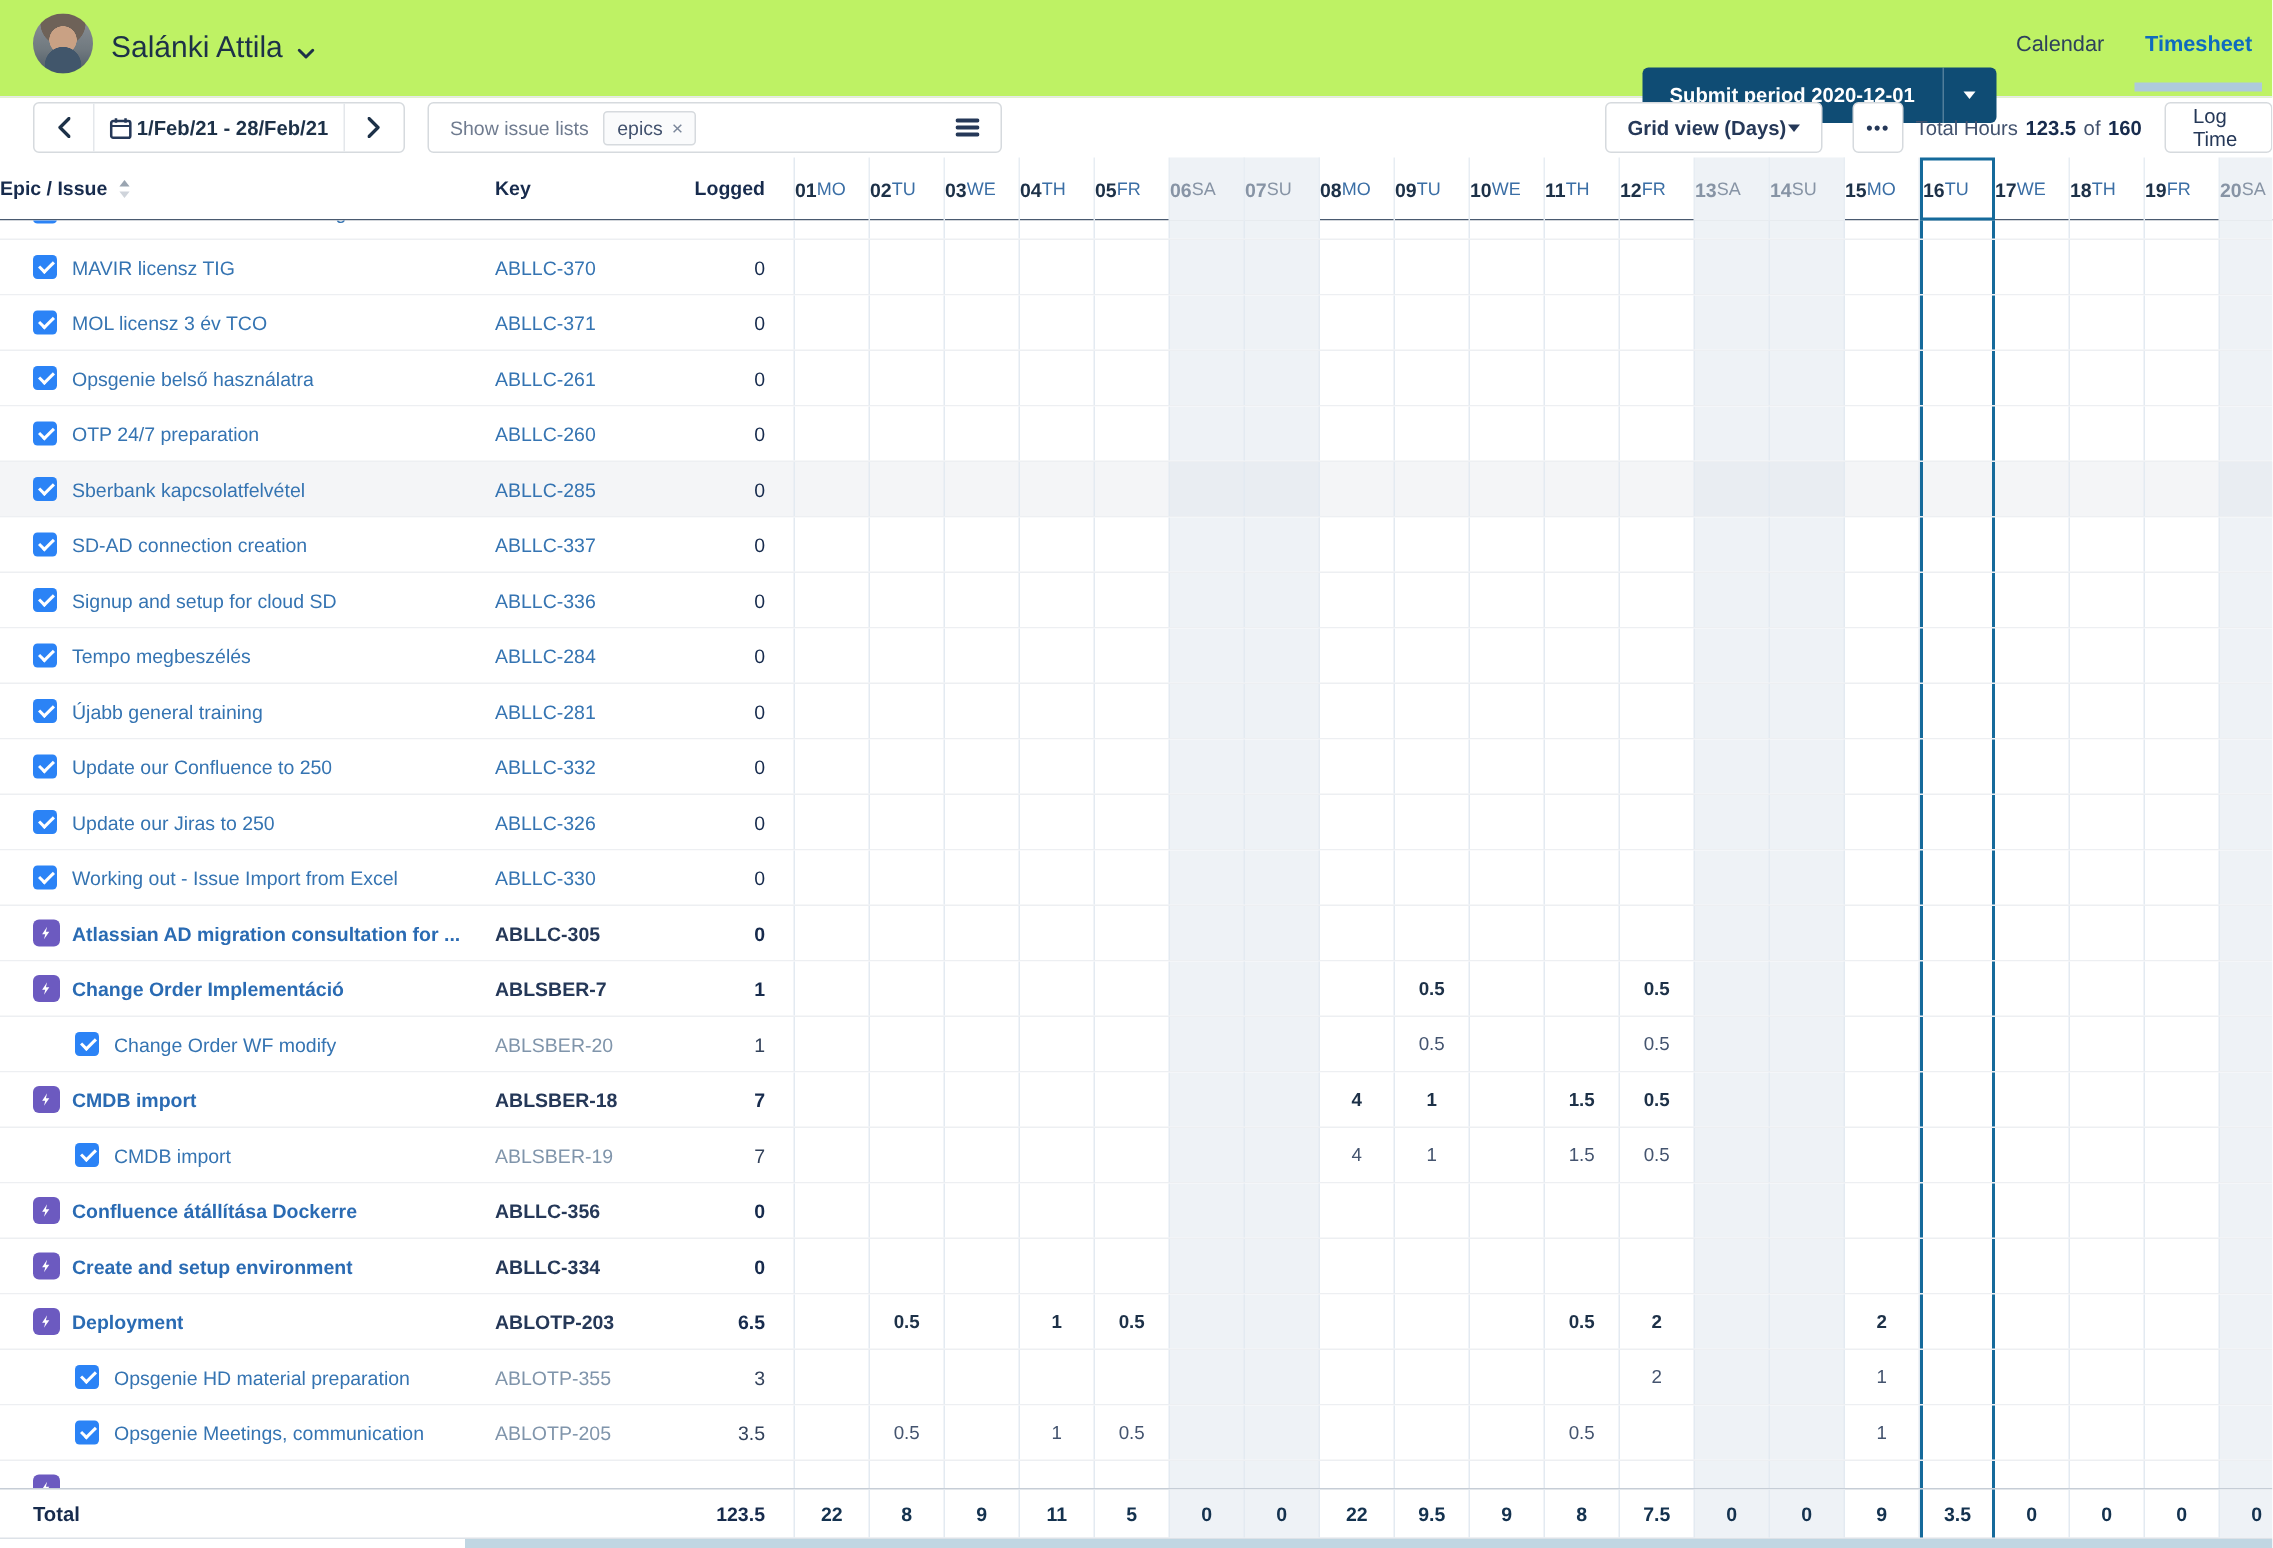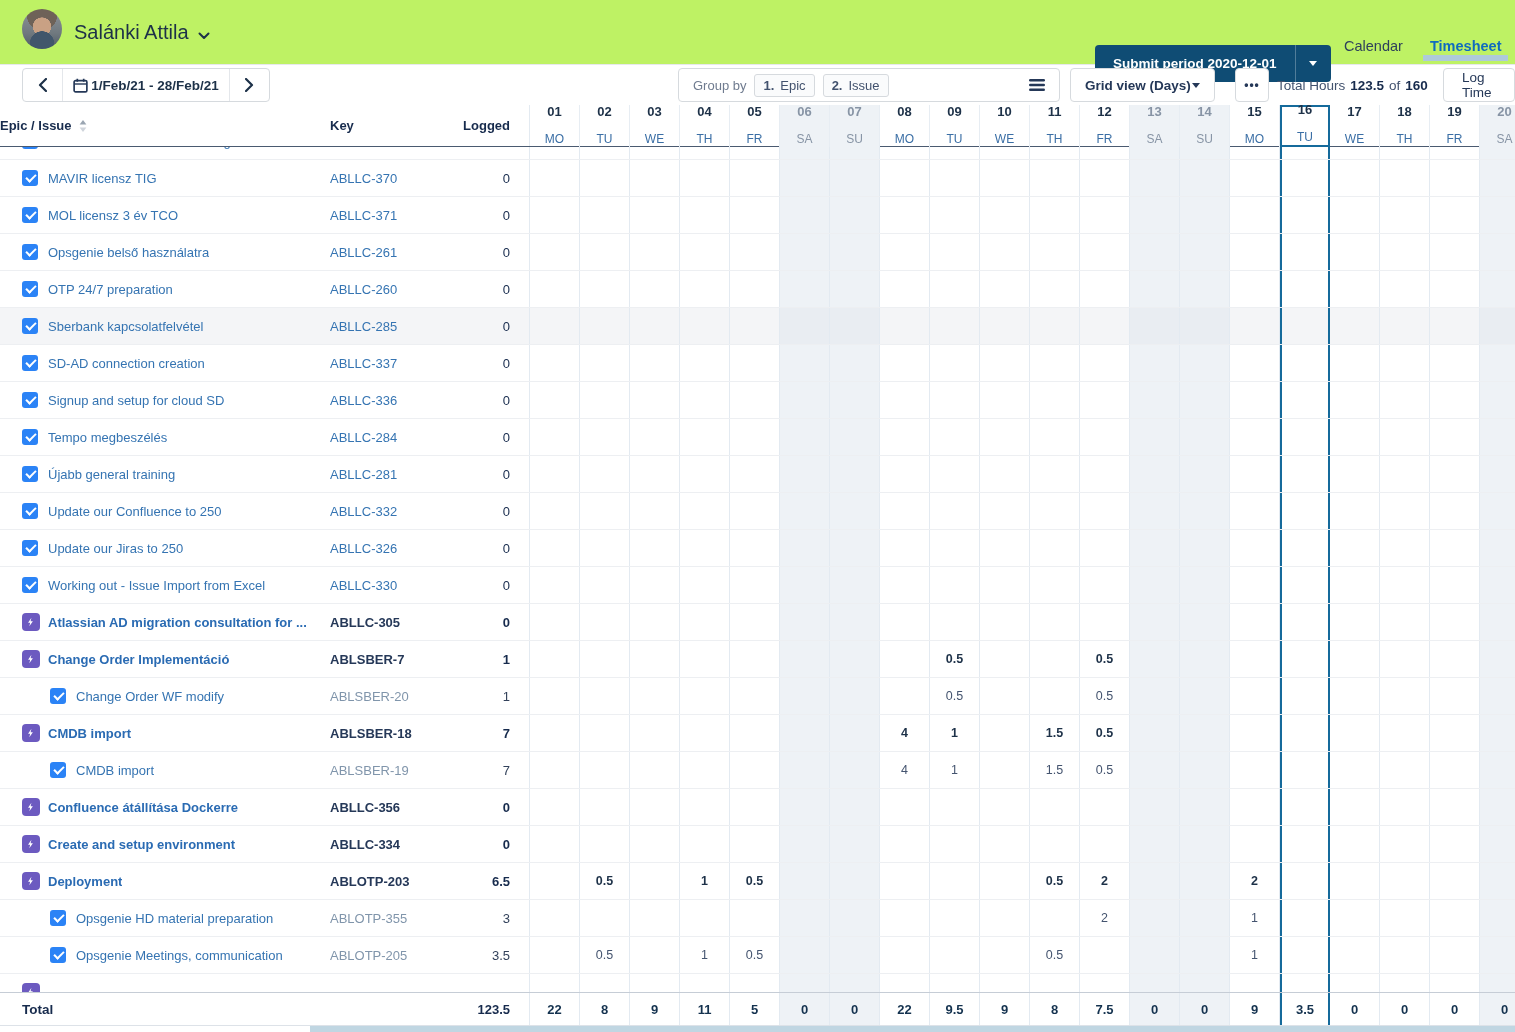--- a/index.html
+++ b/index.html
@@ -21,21 +21,21 @@
       radial-gradient(circle at 50% 44%, #c9a184 0 30%, rgba(0,0,0,0) 31%),
       radial-gradient(circle at 50% 16%, #6e6258 0 38%, rgba(0,0,0,0) 39%),
       linear-gradient(180deg,#8d9298 0%, #70797f 60%, #4e5b66 100%);}
   .user-menu{position:absolute;left:74px;top:0;height:65px;display:flex;align-items:center;gap:9px;cursor:pointer;}
   .user-name{font-size:20px;color:var(--dark-navy);}
   .hdr-right{position:absolute;right:0;top:0;height:65px;width:420px;}
   .submit-btn{position:absolute;left:0;top:13px;height:37px;display:flex;align-items:stretch;border-radius:4px;overflow:hidden;background:var(--submit-navy);cursor:pointer;margin-top:32px;}
   .submit-main{display:flex;align-items:center;padding:0 18px;color:#fff;font-size:13.5px;font-weight:700;}
   .submit-caret{display:flex;align-items:center;justify-content:center;width:36px;border-left:1px solid rgba(255,255,255,.28);}
   .caret-down-white{width:0;height:0;border-left:4px solid transparent;border-right:4px solid transparent;border-top:5px solid #fff;}
-  .tab{position:absolute;top:16px;height:60px;display:flex;align-items:center;font-size:14.5px;cursor:pointer;}
+  .tab{position:absolute;top:0;height:60px;display:flex;align-items:center;font-size:14.5px;cursor:pointer;}
   .tab-calendar{left:249px;color:#2e415b;}
   .tab-timesheet{left:335px;color:var(--tab-active);font-weight:700;}
   .tab-underline{position:absolute;left:328px;top:55px;width:85px;height:6px;background:#aecadb;}
 
   
   .toolbar{position:absolute;top:68px;left:0;width:1515px;height:35px;font-size:13px;}
   .tb-box{position:absolute;top:0;height:34px;border:1px solid var(--ctrl-border);border-radius:4px;background:#fff;display:flex;align-items:center;}
   .datenav{left:22px;width:248px;padding:0;}
   .datenav .nav-btn{width:39px;height:100%;display:flex;align-items:center;justify-content:center;cursor:pointer;}
   .datenav .date-mid{flex:1;height:100%;display:flex;align-items:center;justify-content:center;gap:3px;border-left:1px solid #e4e7eb;border-right:1px solid #e4e7eb;font-size:13.5px;font-weight:700;color:var(--dark-navy);cursor:pointer;}
@@ -56,21 +56,21 @@
 
   
   .grid{position:absolute;top:105px;left:0;width:1530px;height:927px;}
   .thead{height:42px;display:flex;border-bottom:1px solid #4a5a70;}
   .left-head{position:relative;width:530px;border-right:1px solid #e3eaf1;display:flex;align-items:center;}
   .col-title{font-weight:700;font-size:13px;color:var(--text);}
   .sort-ic{margin-left:7px;display:flex;align-items:center;cursor:pointer;}
   .key-head{position:absolute;left:330px;font-weight:700;}
   .logged-head{position:absolute;left:430px;width:80px;text-align:right;font-weight:700;}
   .days-row{display:flex;width:1000px;}
-  .dh-cell{width:50px;height:42px;display:flex;flex-direction:column;align-items:center;justify-content:flex-end;border-right:1px solid #e7edf3;line-height:15px;cursor:default;gap:13px;}
+  .dh-cell{width:50px;height:42px;display:flex;flex-direction:row;align-items:center;justify-content:flex-start;border-right:1px solid #e7edf3;line-height:15px;cursor:default;}
   .dh-num{font-weight:700;font-size:13px;color:var(--dark-navy);}
   .dh-abbr{font-size:12px;color:#3a6ea5;}
   .dh-cell.weekend{background:var(--weekend-bg);}
   .dh-cell.weekend .dh-num,.dh-cell.weekend .dh-abbr{color:#8794a5;}
   .dh-cell.today{border:2px solid var(--today-border);}
 
   .tbody{height:845px;overflow:hidden;}
   .t-row{height:37px;display:flex;border-bottom:1px solid #edeff2;background:#fff;}
   .t-row.clip-top{margin-top:-24px;}
   .row-left{position:relative;width:596px;display:flex;align-items:center;padding-left:22px;border-right:1px solid #e3eaf1;}
@@ -148,39 +148,35 @@
           </svg>
         <span>1/Feb/21 - 28/Feb/21</span>
       </div>
       <div class="nav-btn">
         <svg width="9" height="14" viewBox="0 0 9 14">
             <path d="M1 1 L7 7 L1 13" stroke="#1d3148" stroke-width="2.2" fill="none" stroke-linecap="round" stroke-linejoin="round"></path>
           </svg>
       </div>
     </div>
 
-
-    <div class="tb-box groupbox">
-      <span class="tb-label">Group by</span>
+    <div class="tb-box filterbox">
+      <span class="tb-label">Show issue lists</span>
       <span class="chip">
-        <span class="chip-num">1.</span>
-        <span>Epic</span>
-      </span>
-      <span class="chip">
-        <span class="chip-num">2.</span>
-        <span>Issue</span>
+        <span>epics</span>
+        <span class="x">×</span>
       </span>
       <span class="burger">
         <svg width="16" height="14" viewBox="0 0 16 14" fill="#253858">
             <rect y="1" width="16" height="2.6" rx="1.3"></rect>
             <rect y="5.7" width="16" height="2.6" rx="1.3"></rect>
             <rect y="10.4" width="16" height="2.6" rx="1.3"></rect>
           </svg>
       </span>
     </div>
+
 
     <div class="tb-box viewsel">
       <span class="vs-label">Grid view (Days)</span>
       <span class="caret-down-dark"></span>
     </div>
 
     <div class="tb-box morebtn">•••</div>
 
     <div class="totalhours">
       <span>Total Hours</span>

